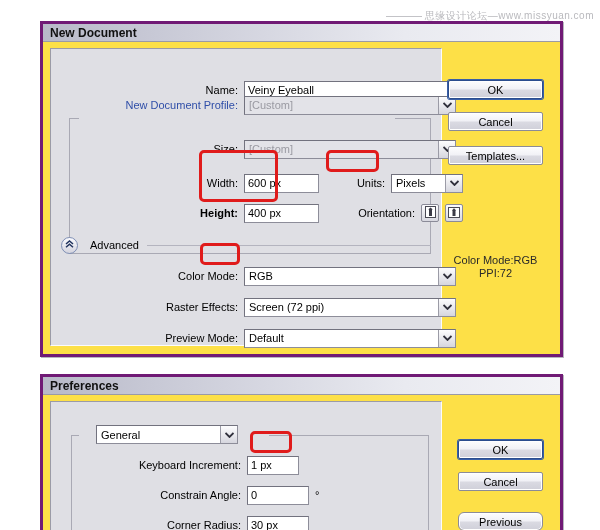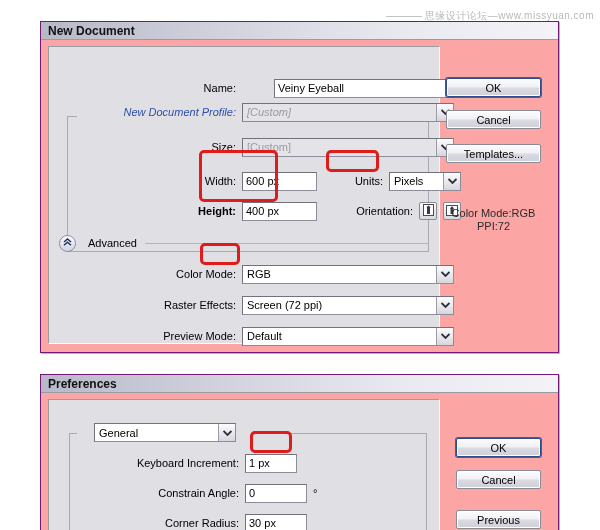--- a/index.html
+++ b/index.html
@@ -18,22 +18,22 @@
     font-size:10px;color:#b9b9bd;letter-spacing:.5px;
     white-space:nowrap;
   }
   .watermark .wm-rule{
     display:inline-block;width:36px;height:1px;background:#c3c3c7;
     vertical-align:middle;margin-right:3px;
   }
   
   .dialog{
     position:absolute;
-    background:#fca5a5;
-    border:1px solid #701a75;
+    background:#fde047;
+    border:3px solid #701a75;
     box-shadow:1px 1px 0 #b7b7bd;
   }
   .titlebar{
     height:17px;
     background:linear-gradient(to right,#b8b9c8 0%,#c8c9d6 22%,#e9eaf0 70%,#f3f3f7 100%);
     border-bottom:1px solid #9a9aa6;
     display:flex;align-items:center;
     padding-left:7px;
     font-weight:bold;font-size:12px;color:#111;
   }
@@ -101,21 +101,21 @@
   }
   
   .disc-btn{
     width:15px;height:15px;border-radius:50%;
     background:linear-gradient(to bottom,#fbfbfe,#d4d4de);
     border:1px solid #7f8fb5;
     display:flex;align-items:center;justify-content:center;
   }
   .sect-line{height:1px;background:#b4b4bf;flex:1;}
   
-  .info{position:absolute;text-align:center;font-size:11px;color:#2a2a2a;line-height:13px;}
+  .info{position:absolute;text-align:center;font-size:11px;color:#2a2a2a;line-height:13px;margin-top:45px;}
   
   .grp-line{position:absolute;background:#a9a9b4;}
   
   .hl{
     position:absolute;
     border:3px solid #e01b1b;
     border-radius:5px;
     box-sizing:border-box;
     pointer-events:none;
   }
@@ -137,28 +137,28 @@
   <div class="dlg-body" style="height:311px;position:relative;">
 
     <div class="panel" style="left:7px;top:6px;width:390px;height:296px;"></div>
 
     <div class="grp-line" style="left:26px;top:76px;width:1px;height:136px;"></div>
     <div class="grp-line" style="left:26px;top:76px;width:10px;height:1px;"></div>
     <div class="grp-line" style="left:352px;top:76px;width:36px;height:1px;"></div>
     <div class="grp-line" style="left:387px;top:76px;width:1px;height:136px;"></div>
     <div class="grp-line" style="left:26px;top:211px;width:362px;height:1px;"></div>
 
-    <div class="row" style="left:110px;top:38px;gap:32px;">
+    <div class="row" style="left:110px;top:38px;">
       <span class="lbl" style="width:85px;">Name:</span>
       <div class="field" style="width:212px;">
         <span>Veiny Eyeball</span>
       </div>
     </div>
 
-    <div class="row" style="left:35px;top:62px;font-style:italic;">
+    <div class="row" style="left:35px;top:53px;">
       <span class="lbl link" style="width:160px;">New Document Profile:</span>
       <div class="combo disabled" style="width:212px;">
         <span class="cval">[Custom]</span>
         <span class="carrow">
           <svg width="9" height="6" viewBox="0 0 9 6">
               <path d="M0.5 1 L4.5 5 L8.5 1" fill="none" stroke="#30303c" stroke-width="1.8"></path>
             </svg>
         </span>
       </div>
     </div>
@@ -333,20 +333,20 @@
         <span>30 px</span>
       </div>
     </div>
 
     <div class="btn default" style="position:absolute;left:415px;top:45px;width:85px;">
       <span>OK</span>
     </div>
     <div class="btn" style="position:absolute;left:415px;top:77px;width:85px;">
       <span>Cancel</span>
     </div>
-    <div class="btn" style="position:absolute;left:415px;top:117px;width:85px;">
+    <div class="btn" style="position:absolute;left:415px;top:117px;width:85px;border-radius:6px;">
       <span>Previous</span>
     </div>
 
   </div>
 </div>
 
 <div class="hl" style="left:250px;top:431px;width:42px;height:22px;"></div>
 
 </body></html>

